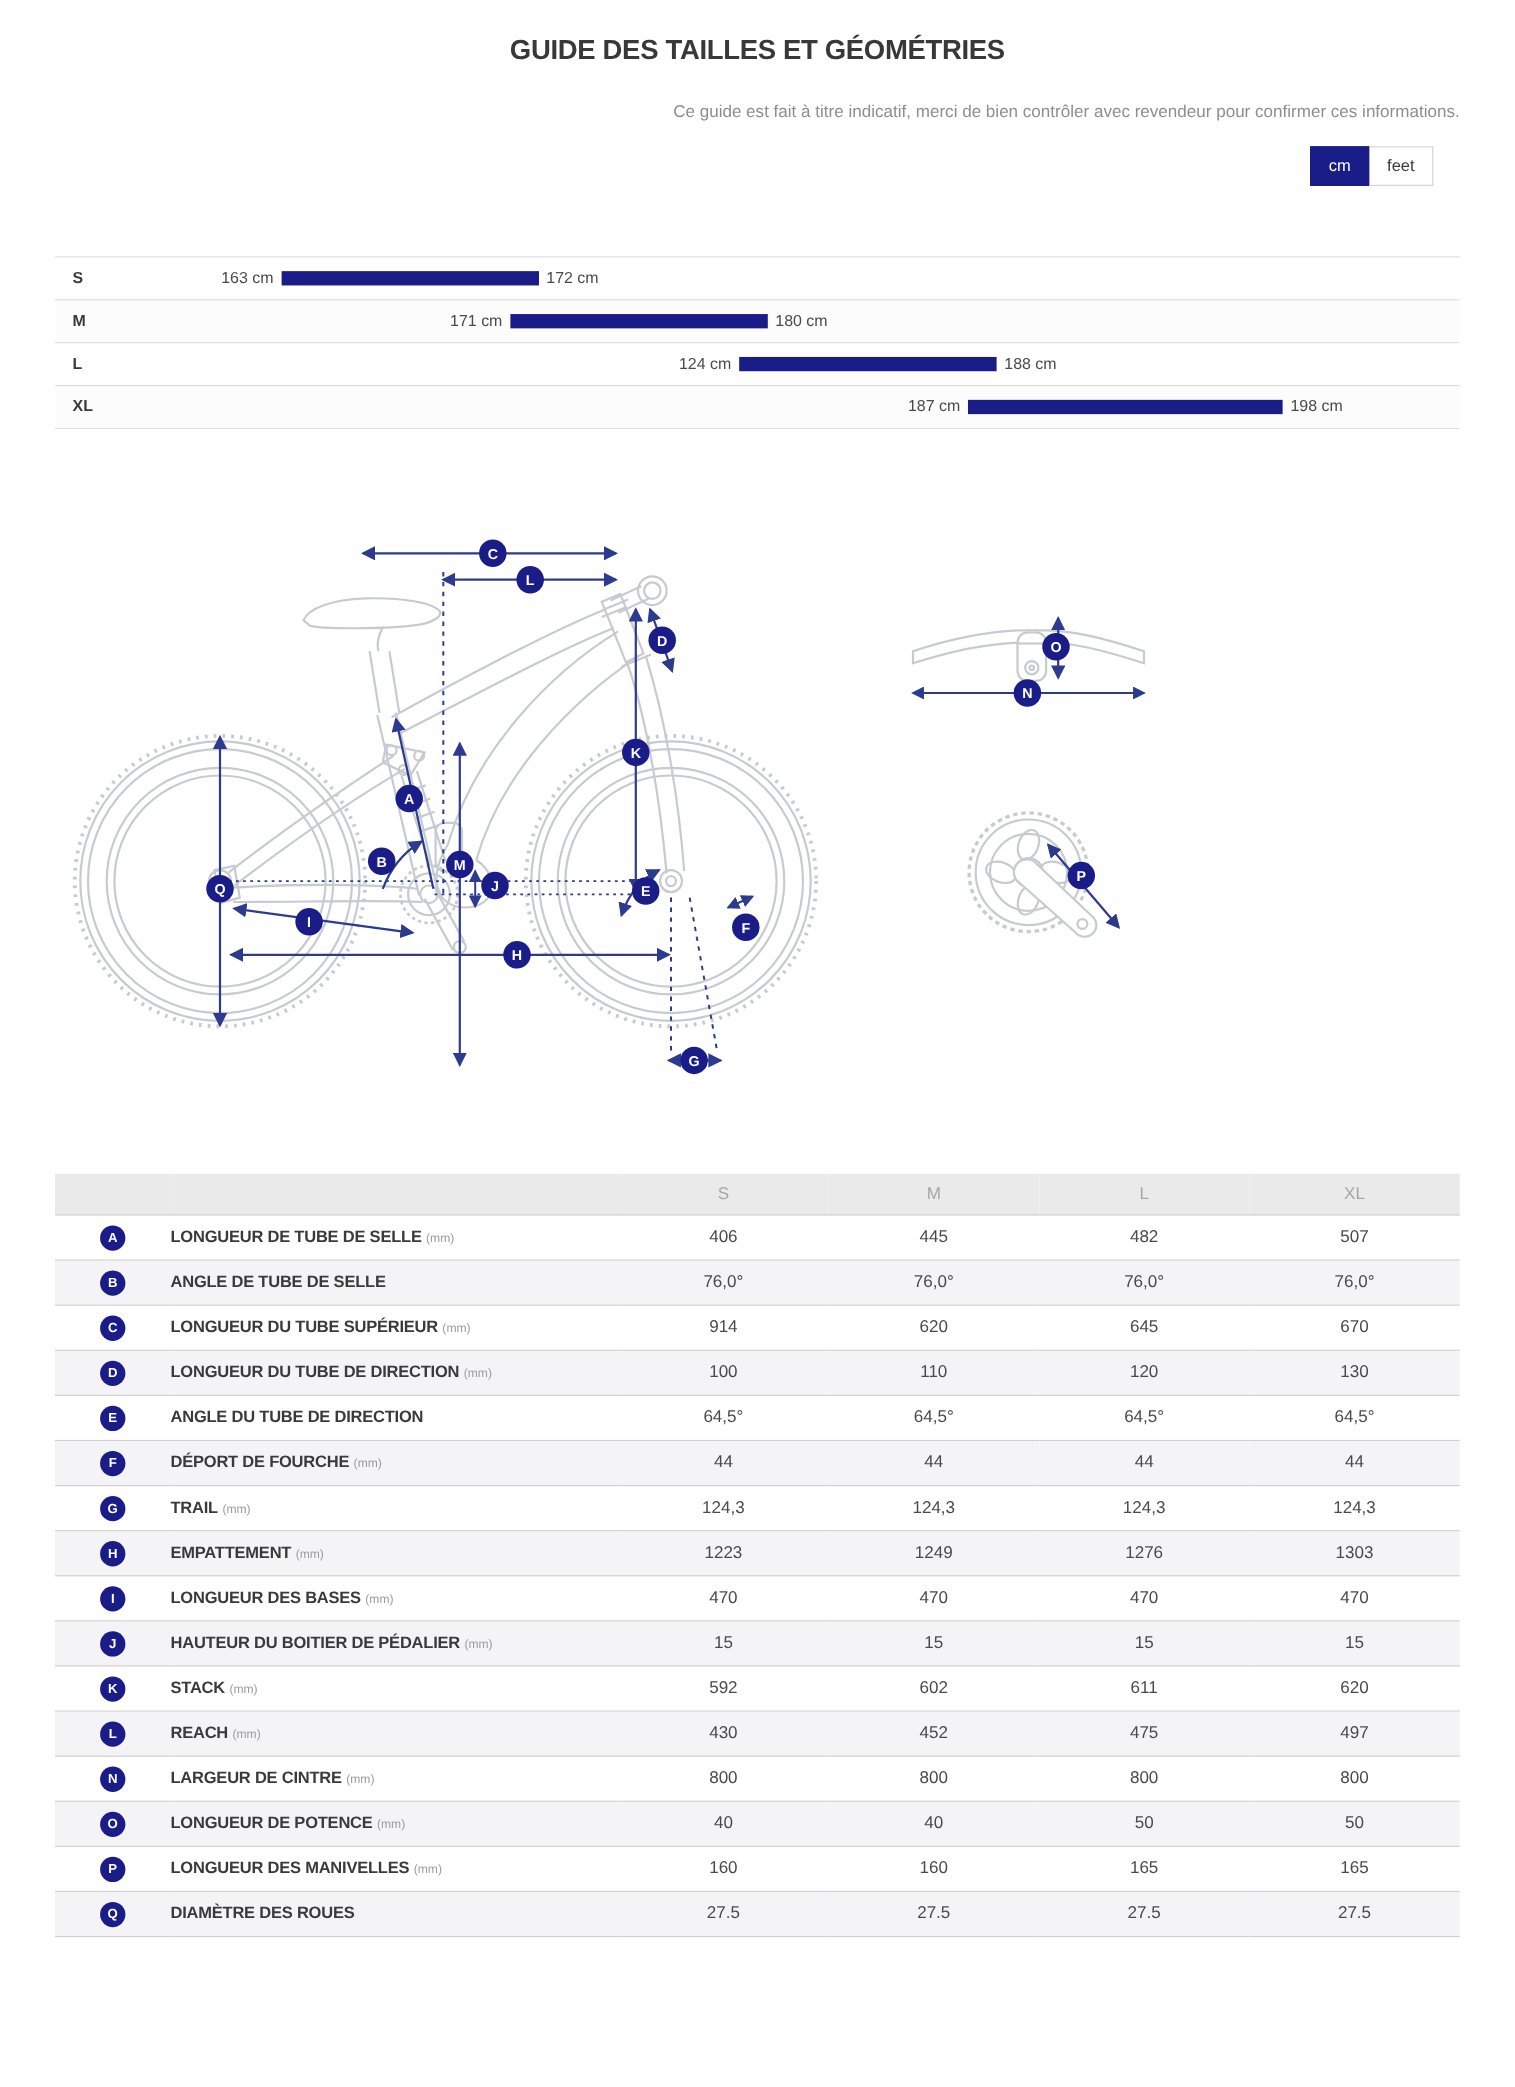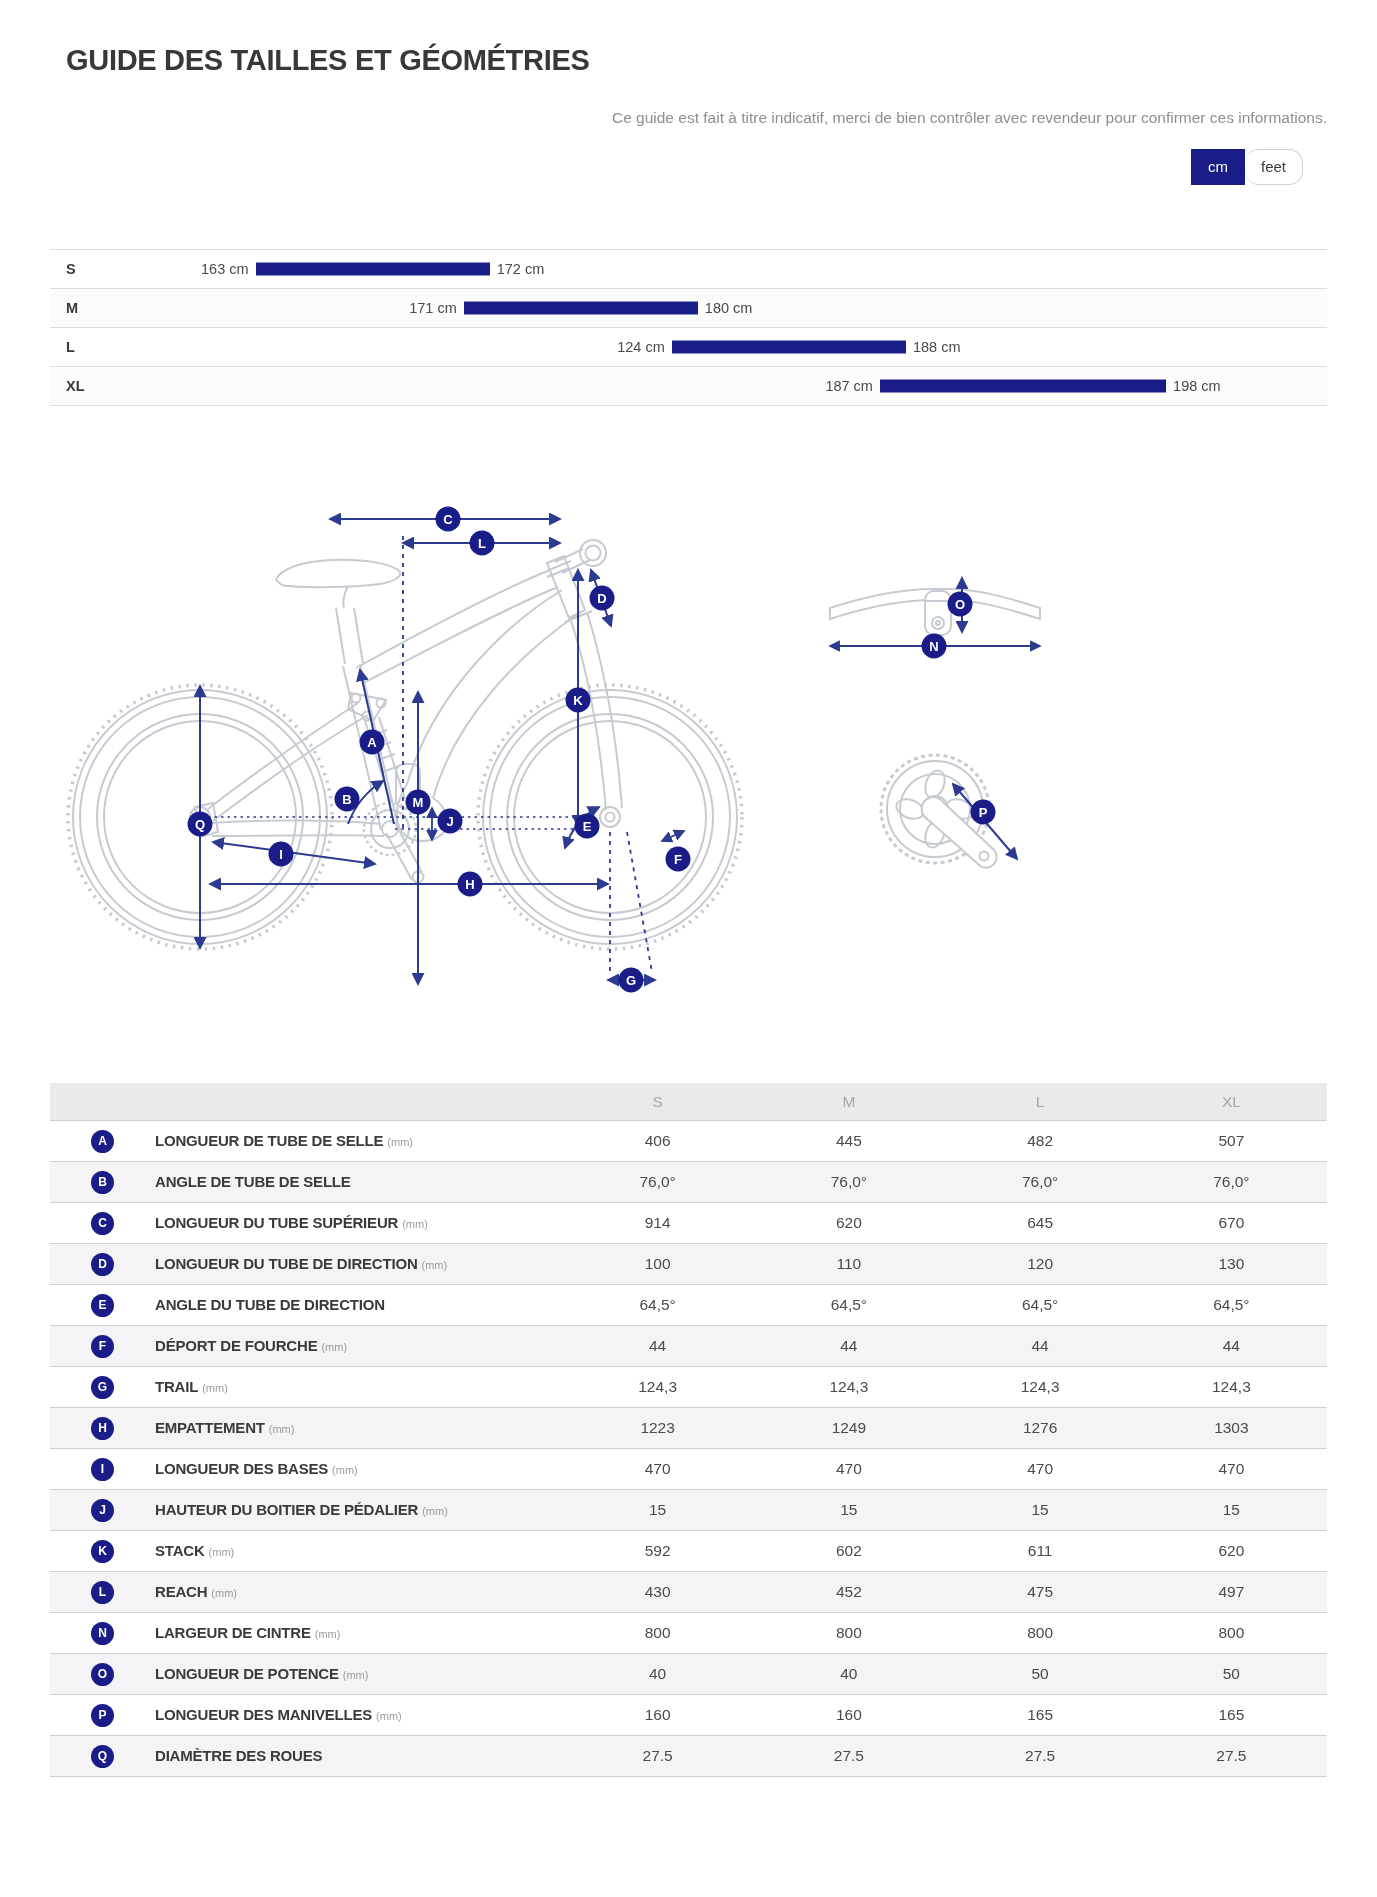--- a/index.html
+++ b/index.html
@@ -1,26 +1,26 @@
 <!DOCTYPE html>
 <html style="--accent: #1a1c87;"><head>
 <meta charset="utf-8">
 <style>
   html,body{margin:0;padding:0;background:#fff;}
   body{width:1377px;font-family:"Liberation Sans","DejaVu Sans",sans-serif;color:#3a3a3a;-webkit-font-smoothing:antialiased;}
   .container{margin:0 50px;position:relative;}
   
-  .page-title{margin:16px;padding-top:28px;font-size:29px;font-weight:700;letter-spacing:-.3px;color:#383838;}
+  .page-title{margin:4px;padding-top:28px;text-align:center;font-size:25px;font-weight:700;letter-spacing:-.3px;color:#383838;}
   .page-subtitle{margin:32px 0 0;text-align:right;font-size:15.5px;color:#8e8e8e;}
   
   .toggle{display:flex;justify-content:flex-end;margin-right:24px;align-items:flex-end;}
   .toggle.top{margin-top:22px;}
   .toggle.bottom{margin-top:62px;}
   .toggle .opt{min-width:52px;box-sizing:border-box;height:36px;line-height:34px;padding:0 16px;text-align:center;font-size:15px;color:#3c3c3c;background:#fff;border:1px solid #d2d2d2;cursor:pointer;}
-  .toggle .opt + .opt{border-left:none;border-radius:14px;}
+  .toggle .opt + .opt{border-left:none;}
   .toggle .opt.active{background:var(--accent);border-color:var(--accent);color:#fff;}
   
   .size-chart{margin-top:64px;border-bottom:1px solid #dcdcdc;}
   .size-row{position:relative;height:38px;border-top:1px solid #dcdcdc;}
   .size-row:nth-child(even){background:#fcfcfc;}
   .size-label{position:absolute;left:16px;top:50%;transform:translateY(-50%);font-size:14.5px;font-weight:700;color:#3a3a3a;}
   .size-bar{position:absolute;top:50%;transform:translateY(-50%);height:13px;background:var(--accent);}
   .range-txt{position:absolute;top:50%;transform:translateY(-50%);font-size:14.5px;color:#4a4a4a;white-space:nowrap;}
   
   .diagram{margin-top:6px;}

